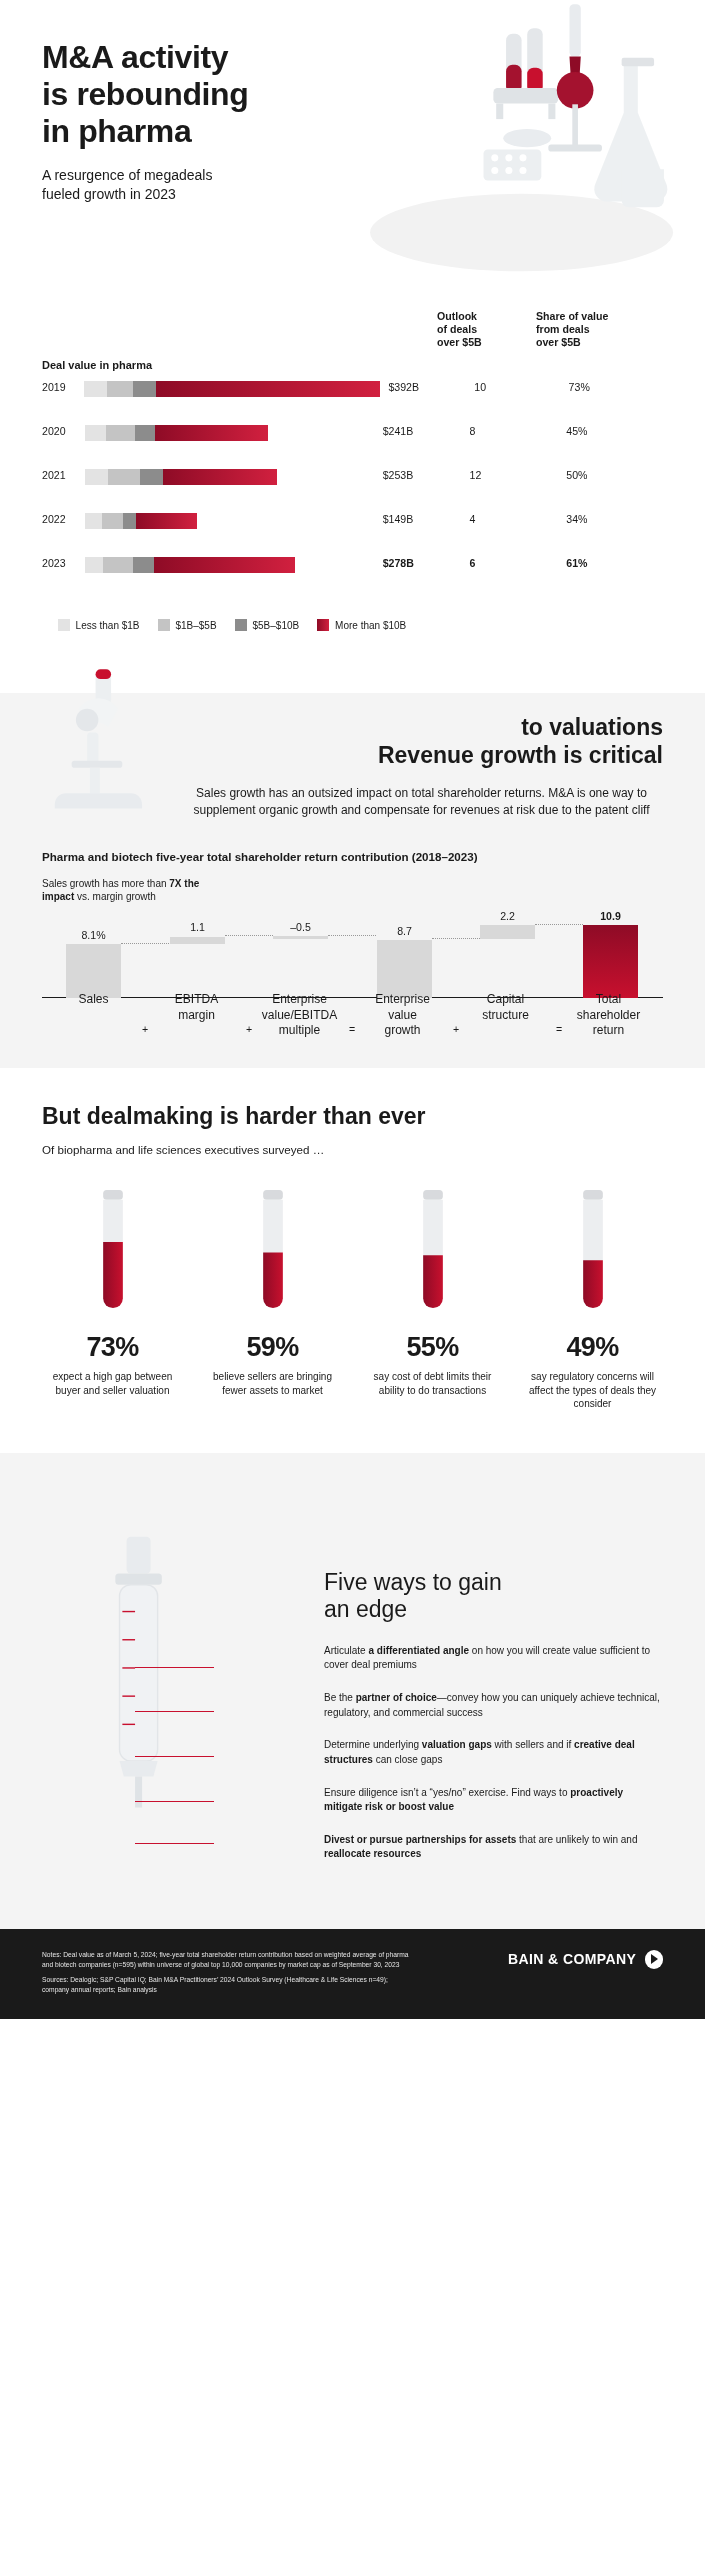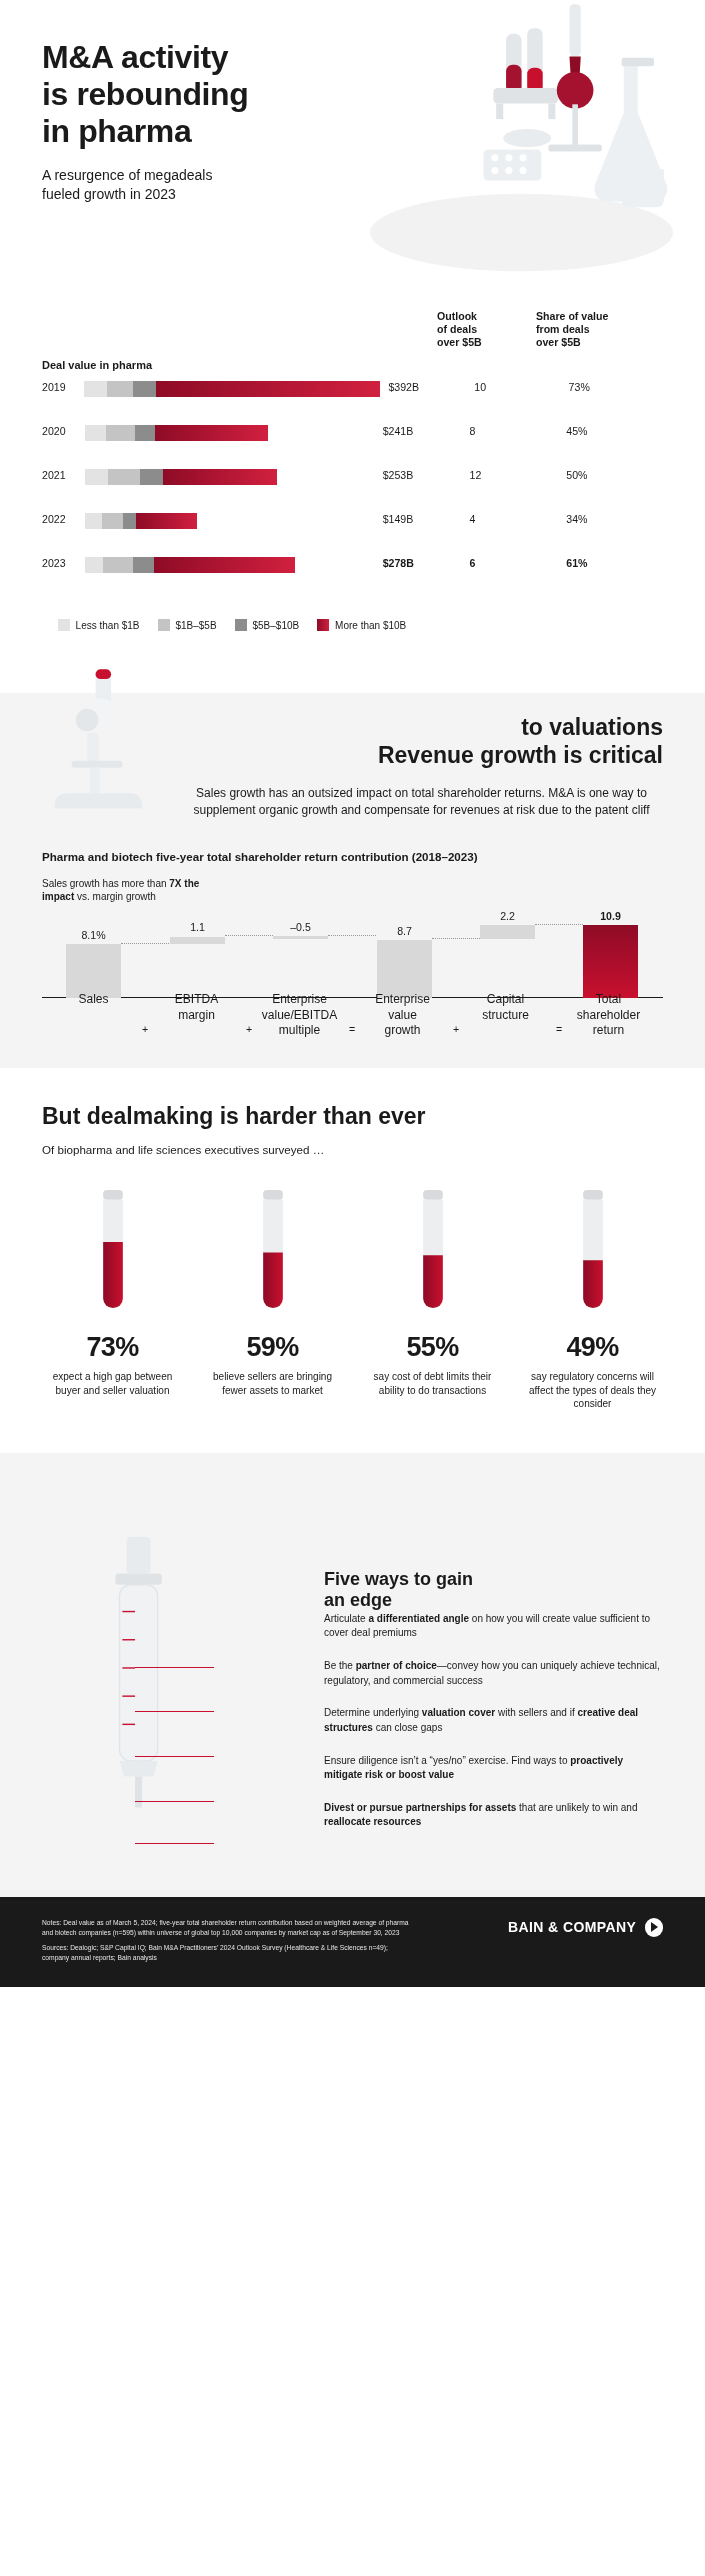--- a/index.html
+++ b/index.html
@@ -82,21 +82,21 @@
   .tube-svg { height: 130px; }
   .pct { font-size: 27px; font-weight: bold; margin-top: 10px; letter-spacing: -0.7px;}
   .pct-desc { font-size: 10px; line-height: 1.35; margin-top: 7px; }
 
   
   .sec4 { position: relative; padding: 21px 0 49px 0; }
   .sec4-bg { position: absolute; left: 0; right: 0; top: 0; bottom: 0; background: #f4f4f4; }
   .sec4-inner { position: relative; padding: 32px 42px 0 42px; display: flex; }
   .syringe-col { width: 282px; position: relative; }
   .list-col { width: 339px; padding-top: 63px; }
-  .h4 { font-size: 18px; font-weight: bold; line-height: 1.2; }
+  .h4 { font-size: 23px; font-weight: normal; line-height: 1.2; margin-bottom: 20px; }
   .edge-item { font-size: 10px; line-height: 1.45; margin-bottom: 18.3px; }
   .edge-item b { font-weight: bold; }
   .connector { position: absolute; height: 1.1px; background: #c8102e; }
 
   
   .footer { background: #1a1a1a; color: #ffffff; padding: 21px 42px 24px 42px; display: flex; align-items: flex-start; justify-content: space-between;}
   .notes { font-size: 6.7px; line-height: 1.5; max-width: 367px; color: #e6e6e6; }
   .brand { display: flex; align-items: center; gap: 8.5px; font-size: 14px; font-weight: bold; letter-spacing: 0.4px; }
   .brand-mark { width: 18.3px; height: 18.3px; border-radius: 50%; background: #fff; position: relative; }
   .brand-mark:after { content:""; position: absolute; left: 6.3px; top: 4.2px; width: 0; height: 0;
@@ -399,21 +399,21 @@
         <div class="connector" style="left:93px; top:337px; width:79px;"></div>
       </div>
       <div class="list-col">
         <div class="h4" id="t-h4">
             <div>Five ways to gain</div>
             <div>an edge</div>
           </div>
         <div id="edge-list">
             <div class="edge-item">Articulate <b>a differentiated angle</b> on how you will create value sufficient to cover deal premiums</div>
             <div class="edge-item">Be the <b>partner of choice</b>—convey how you can uniquely achieve technical, regulatory, and commercial success</div>
-            <div class="edge-item">Determine underlying <b>valuation cover</b> with sellers and if <b>creative deal structures</b> can close gaps</div>
+            <div class="edge-item">Determine underlying <b>valuation gaps</b> with sellers and if <b>creative deal structures</b> can close gaps</div>
             <div class="edge-item">Ensure diligence isn’t a “yes/no” exercise. Find ways to <b>proactively mitigate risk or boost value</b></div>
             <div class="edge-item"><b>Divest or pursue partnerships for assets</b> that are unlikely to win and <b>reallocate resources</b></div>
           </div>
       </div>
     </div>
   </div>
 
   <div class="footer">
     <div class="notes">
       <div>Notes: Deal value as of March 5, 2024; five-year total shareholder return contribution based on weighted average of pharma and biotech companies (n=595) within universe of global top 10,000 companies by market cap as of September 30, 2023</div>

